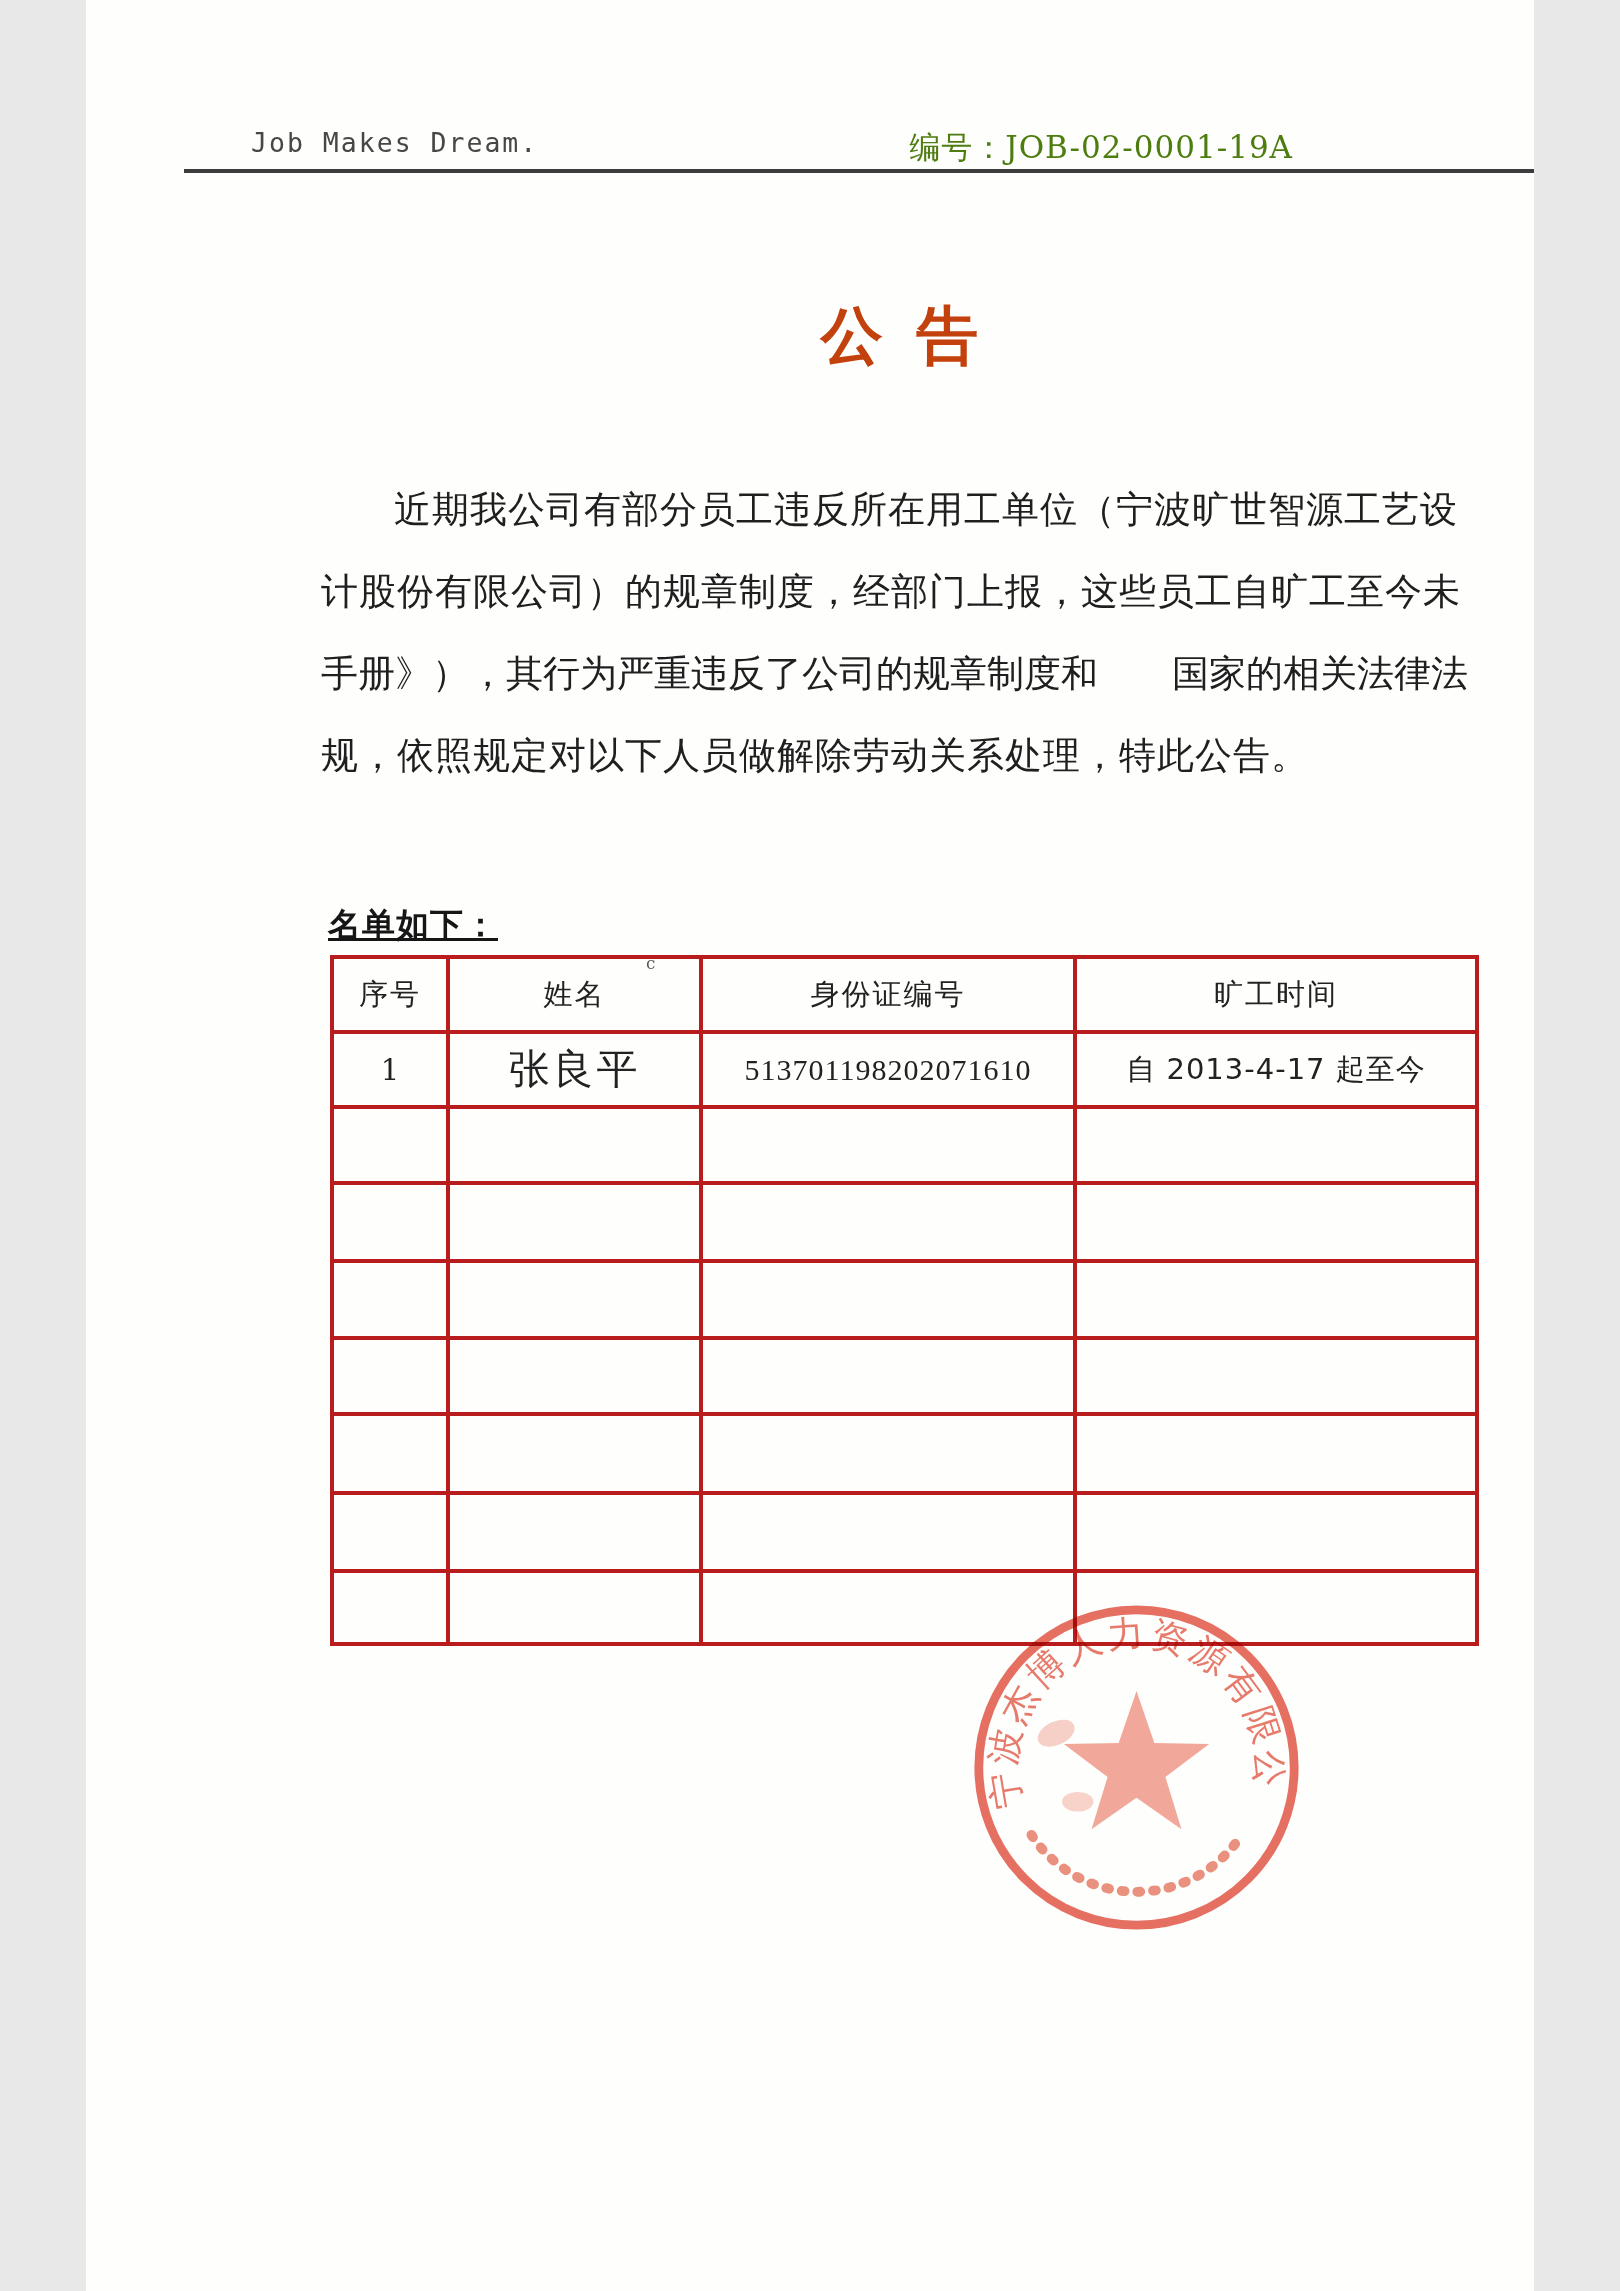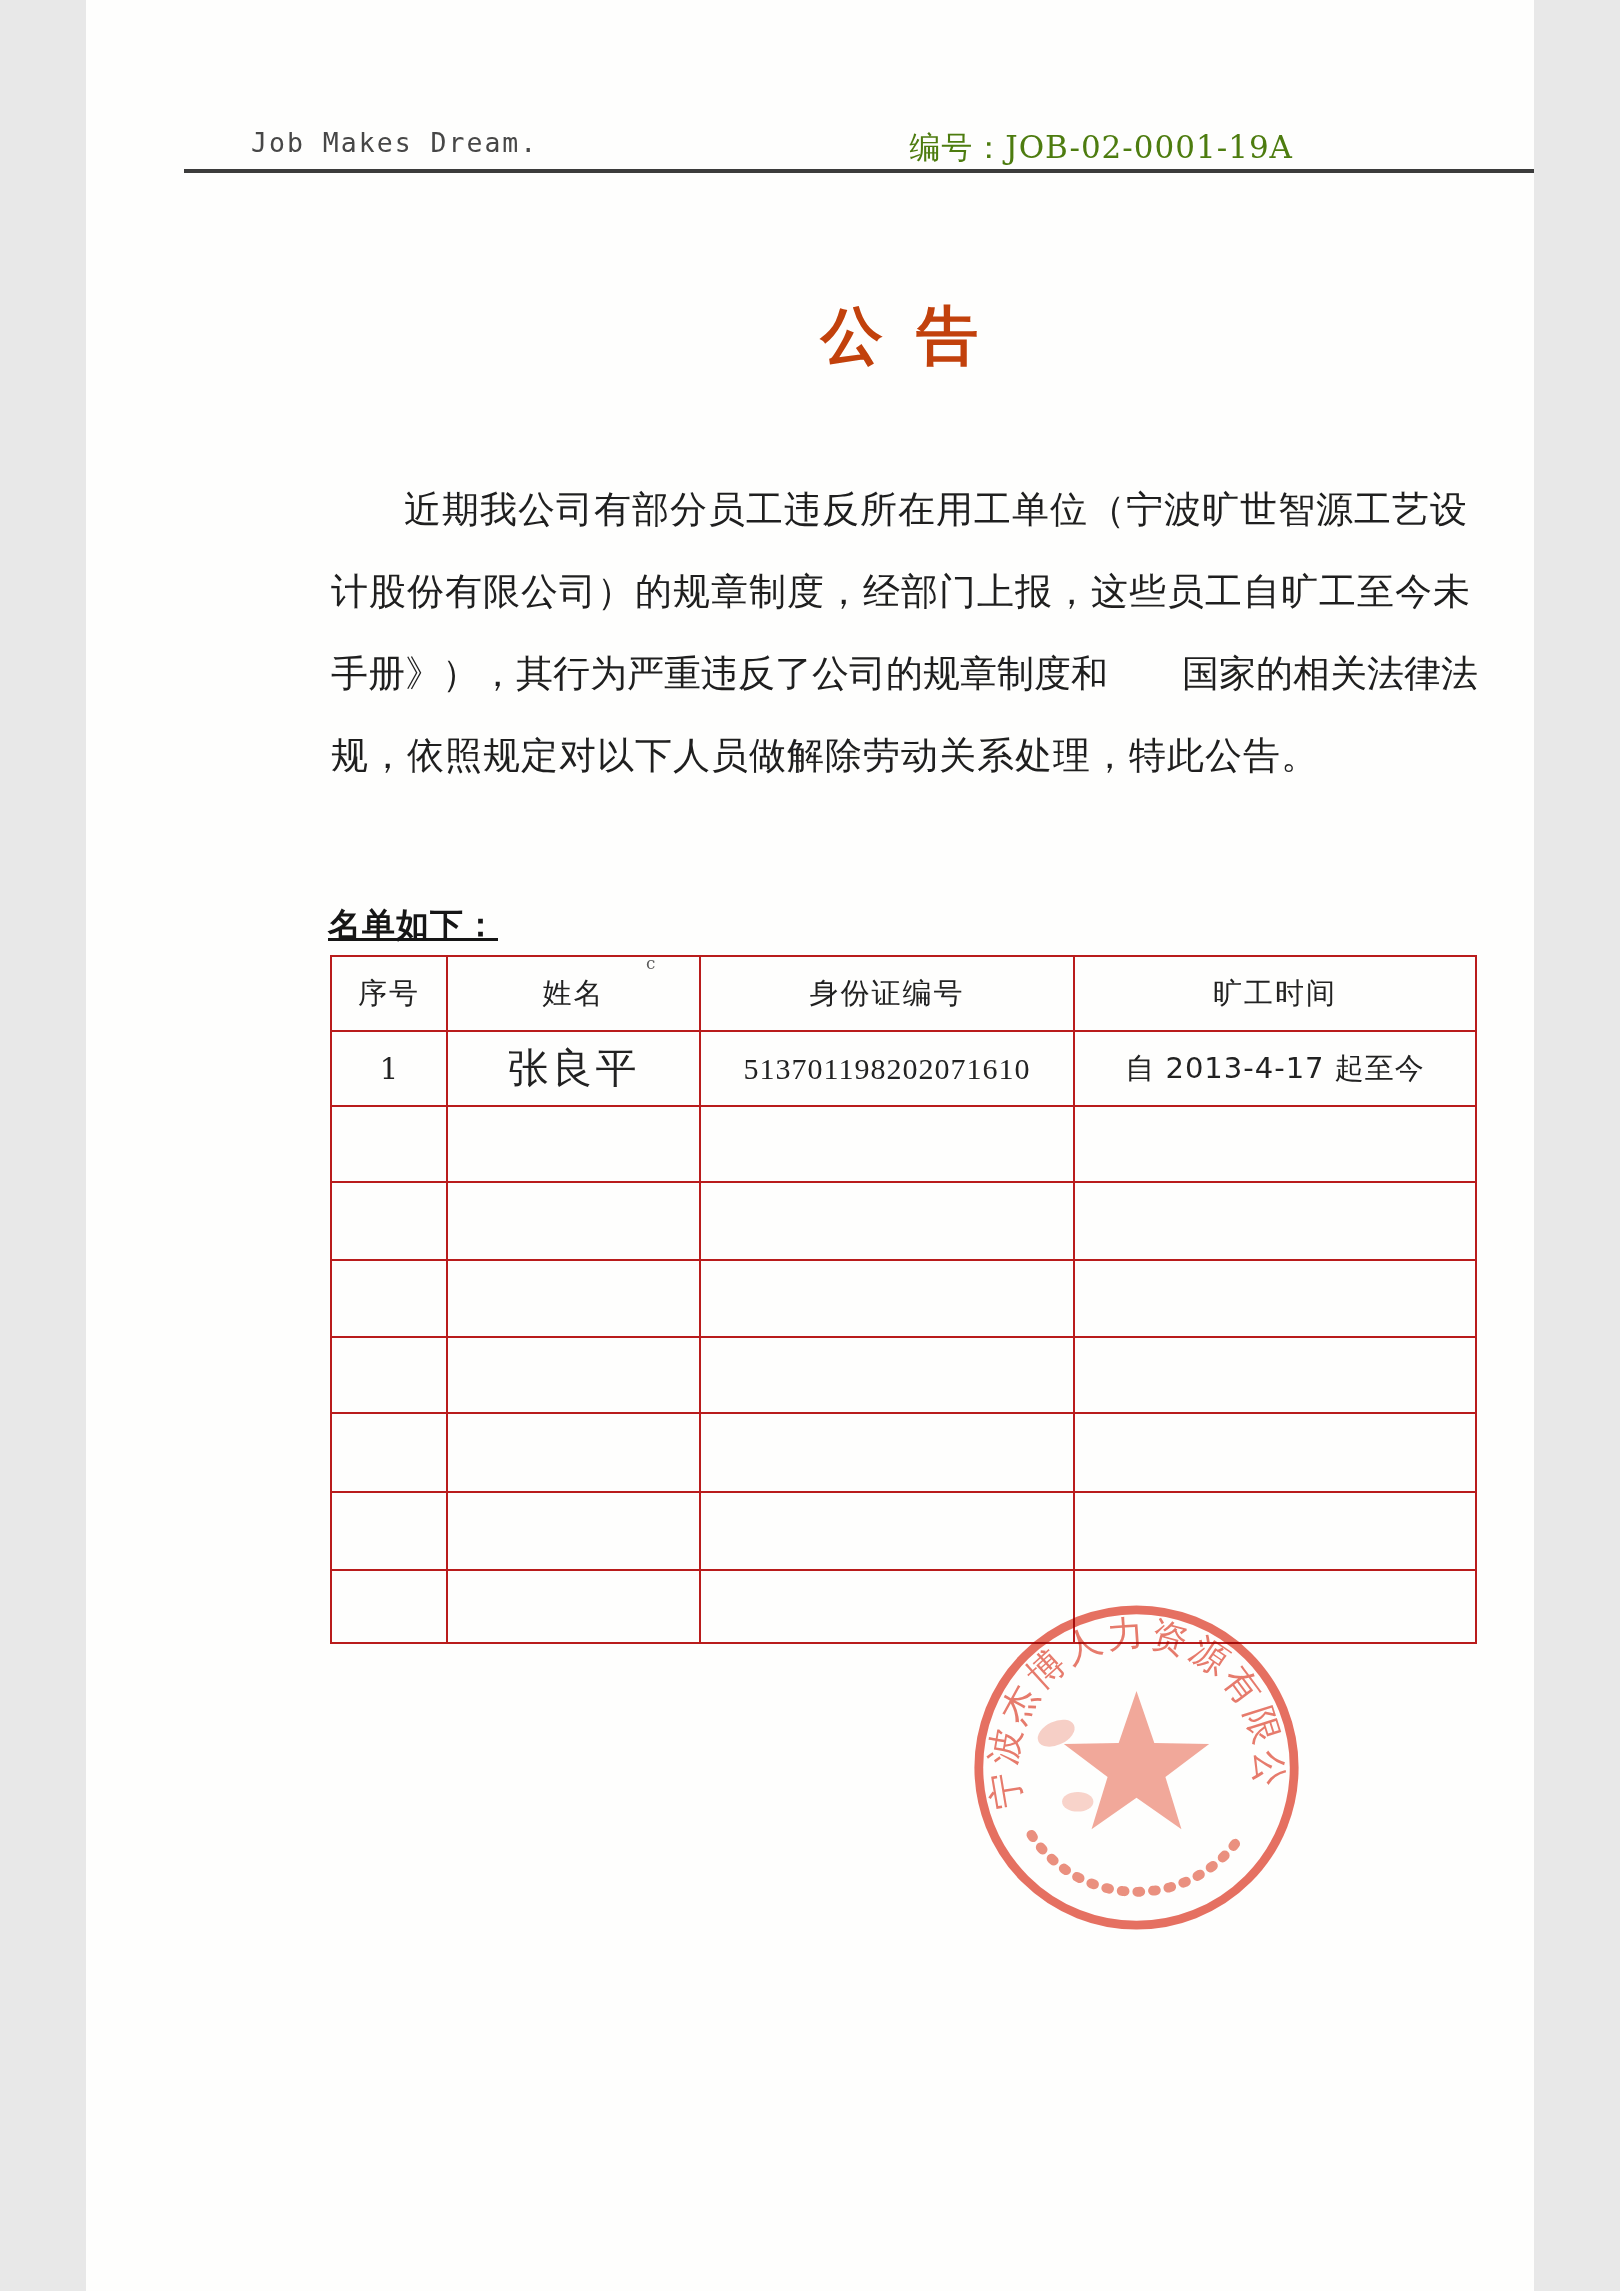--- a/index.html
+++ b/index.html
@@ -29,21 +29,21 @@
   }
   
   .doc-title{
     position:absolute;left:244px;top:294px;width:1145px;
     text-align:center;
     font-size:62px;font-weight:bold;color:#c2410c;
     letter-spacing:5.9px;
   }
   
   .body-par{
-    position:absolute;left:245px;top:469px;width:1147px;
+    position:absolute;left:235px;top:469px;width:1147px;
     font-size:37px;line-height:82px;color:#1f1f1f;
   }
   .body-line{white-space:nowrap;letter-spacing:1px;}
   .body-line.indent{text-indent:73px;}
   .body-line.tight{letter-spacing:0;}
   
   .list-label{
     position:absolute;left:242px;top:903px;
     font-family:"DejaVu Sans","Liberation Sans",sans-serif;
     font-size:33px;font-weight:bold;color:#161616;letter-spacing:1px;text-decoration:underline;
@@ -52,21 +52,21 @@
     position:absolute;left:560px;top:953px;
     font-size:16.7px;color:#5a5a5a;font-family:"DejaVu Serif",serif;
   }
   
   table.roster{
     position:absolute;left:244px;top:955px;width:1145px;
     border-collapse:collapse;table-layout:fixed;
     background:transparent;
   }
   table.roster td,table.roster th{
-    border:2px solid #b91c1c;
+    border:4px solid #b91c1c;
     padding:0;text-align:center;vertical-align:middle;
     font-weight:normal;color:#222;overflow:hidden;
   }
   table.roster{border:2.9px solid #2b2b2b;}
   th.h-cell{font-size:29px;letter-spacing:2px;}
   td.c-seq{font-size:29px;}
   td.c-name{
     font-family:Liberation Serif, serif;
     font-size:41px;font-weight:bold;letter-spacing:2.9px;
   }

